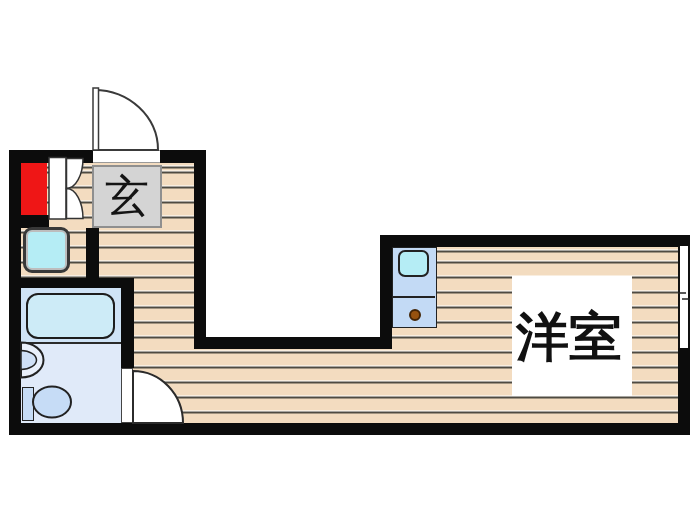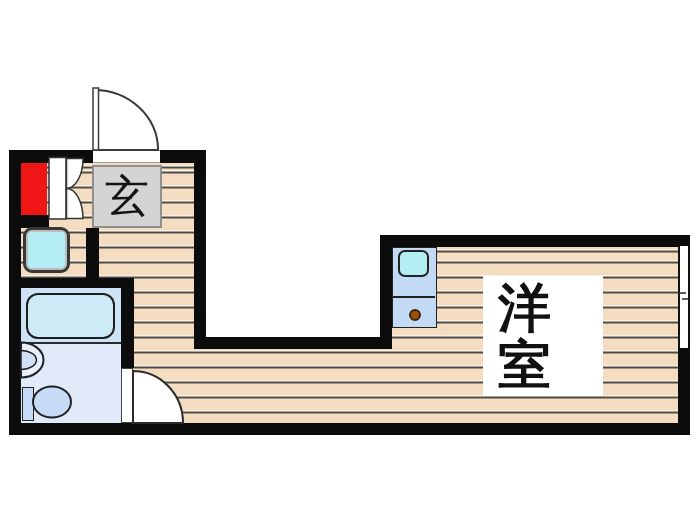--- a/index.html
+++ b/index.html
@@ -11,22 +11,22 @@
       #ffffff 0px,#ffffff 1.5px,
       var(--plank-line) 1.5px,var(--plank-line) 3.5px,
       var(--wood) 3.5px,var(--wood) 15px);}
   .wall{background:var(--wall);z-index:2;}
   .opening{background:#fff;z-index:3;}
   svg.overlay{position:absolute;left:0;top:0;z-index:6;pointer-events:none;}
   .genkan{background:var(--genkan-gray);border:2px solid #8f8f8f;z-index:4;
     display:flex;align-items:center;justify-content:center;
     font-size:44px;font-weight:500;color:#141414;}
   .room-label{background:#fff;z-index:4;display:flex;flex-direction:column;
-    justify-content:center;padding-left:15px;
-    font-size:53px;line-height:57px;font-weight:600;color:#111;}
+    justify-content:center;padding-left:4px;
+    font-size:53px;line-height:57px;font-weight:600;color:#111;margin-left:29px;}
 </style>
 </head>
 <body>
 
 <div class="stage">
 
   <div class="abs floor" style="left:21px;top:163px;width:173px;height:260px;background-position-y:7.5px;"></div>
   <div class="abs floor" style="left:392px;top:247px;width:286px;height:176px;background-position-y:13.5px;"></div>
   <div class="abs floor" style="left:194px;top:349px;width:198px;height:74px;background-position-y:1.5px;"></div>
 

